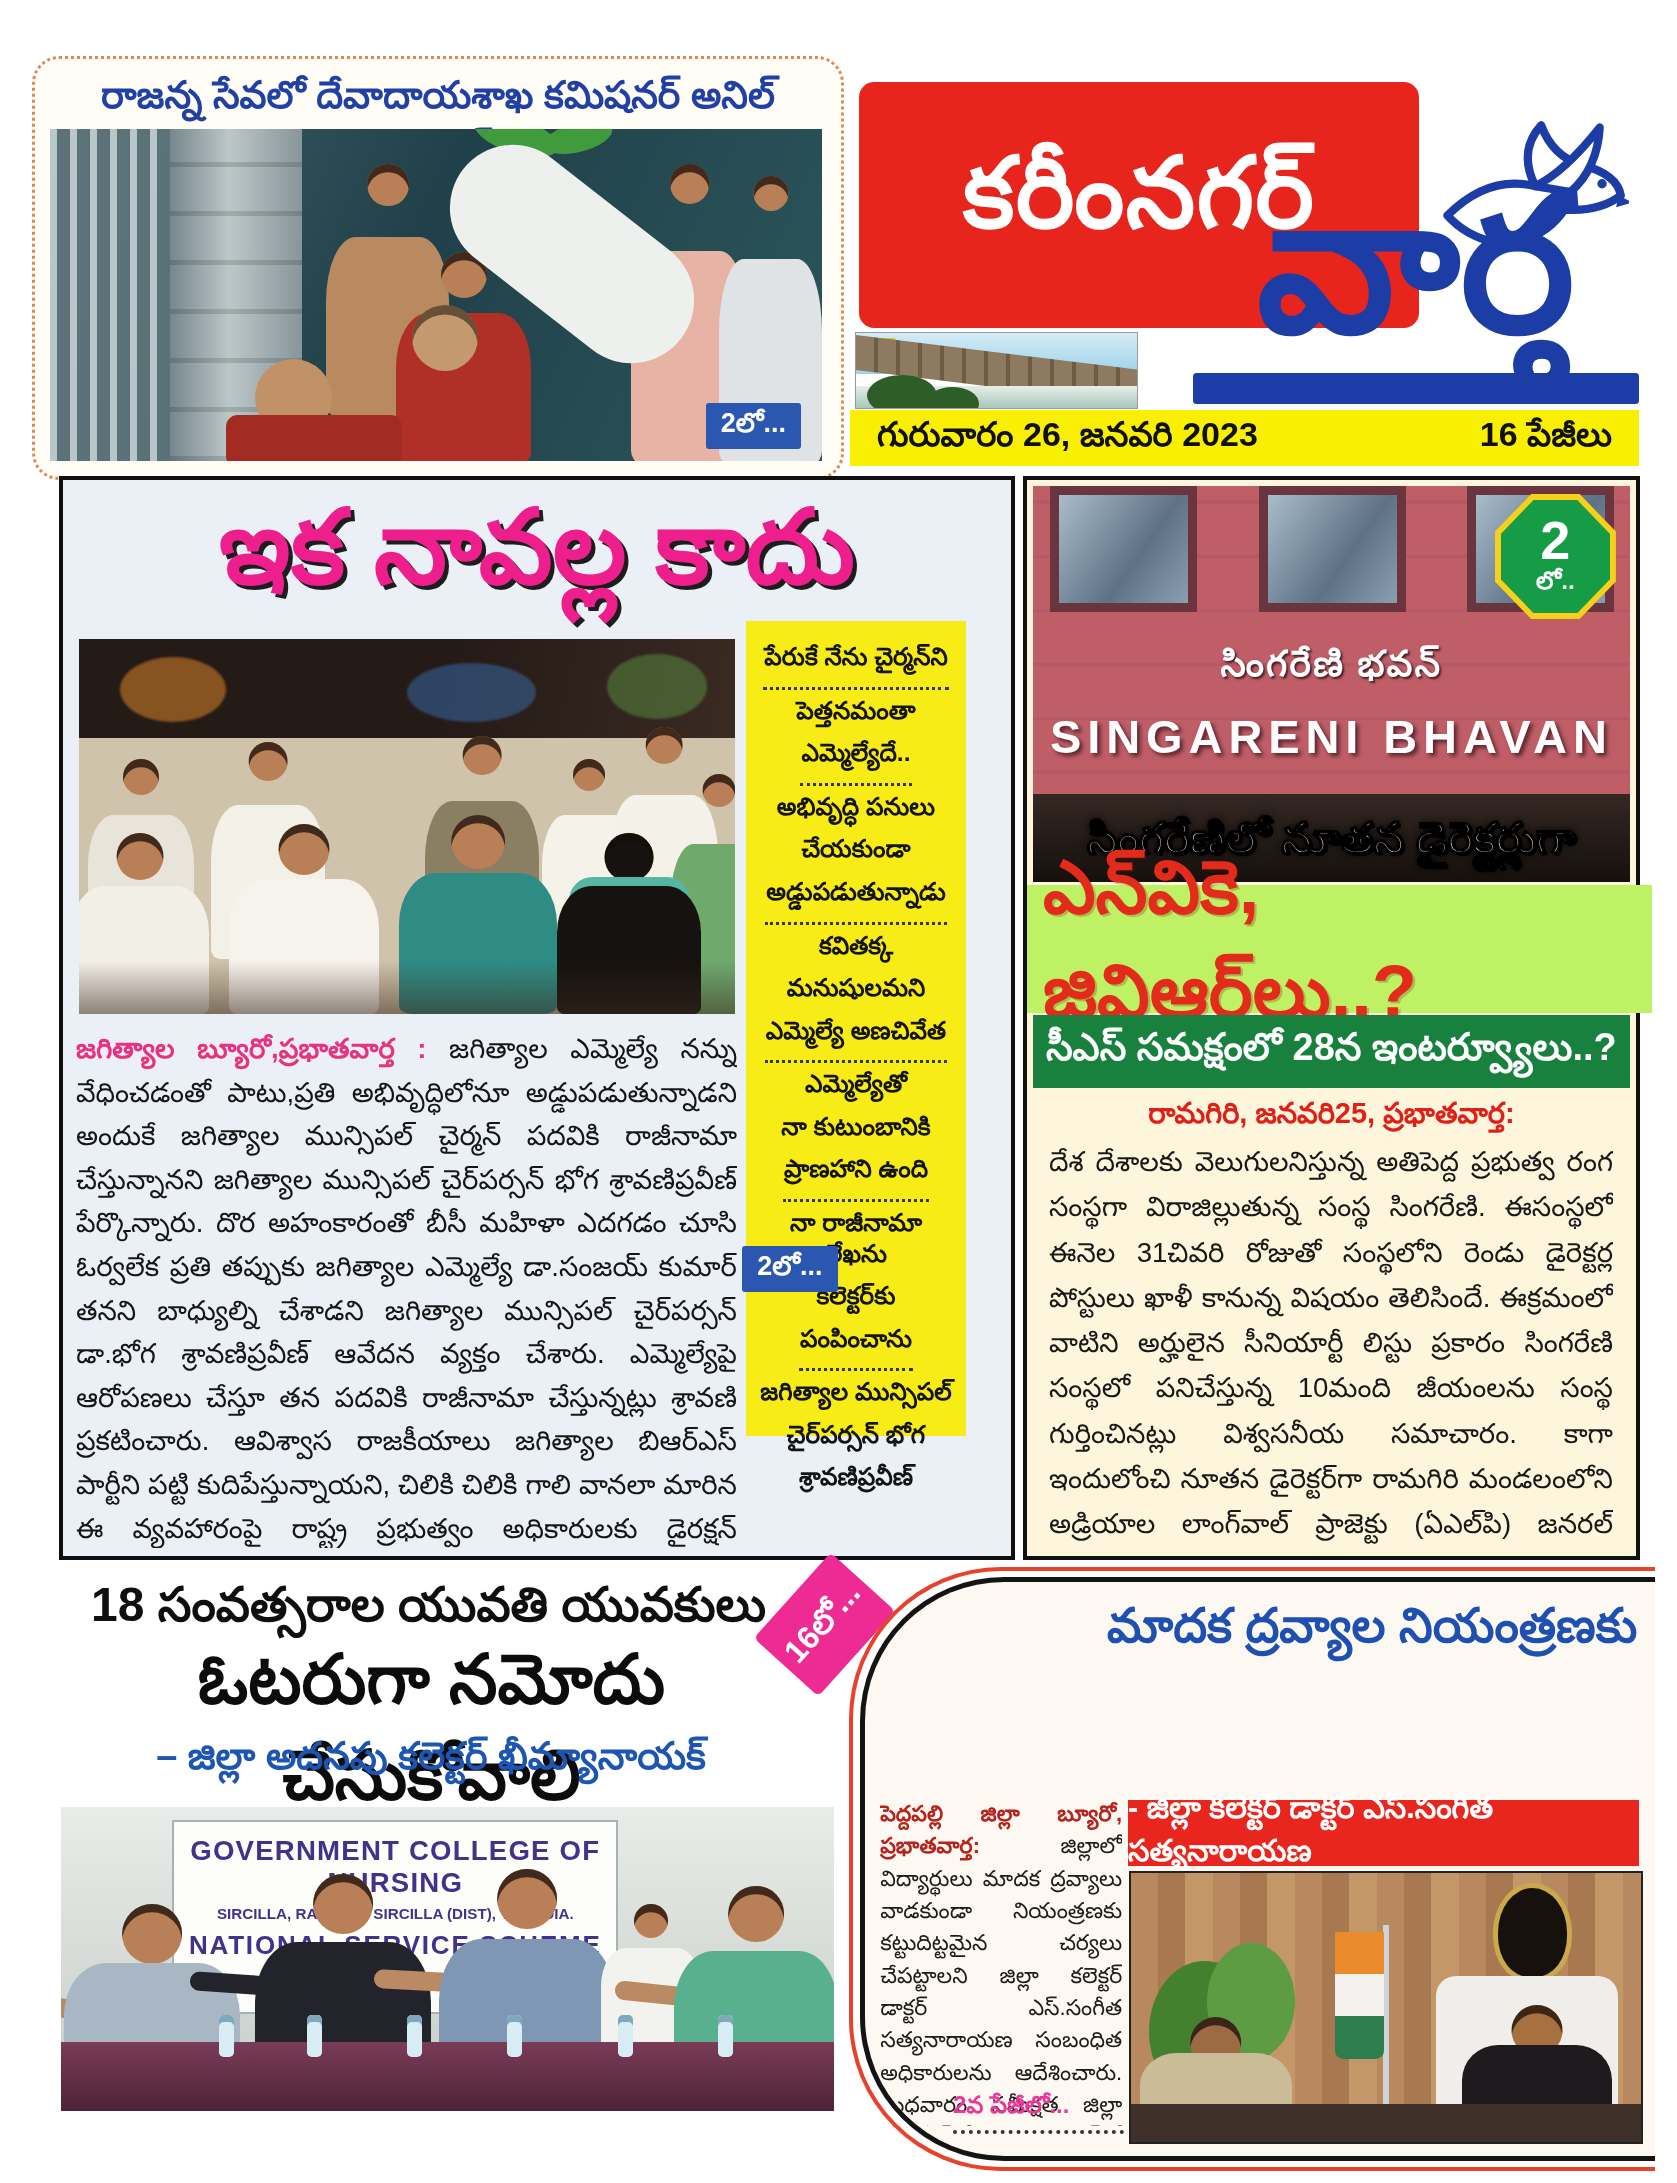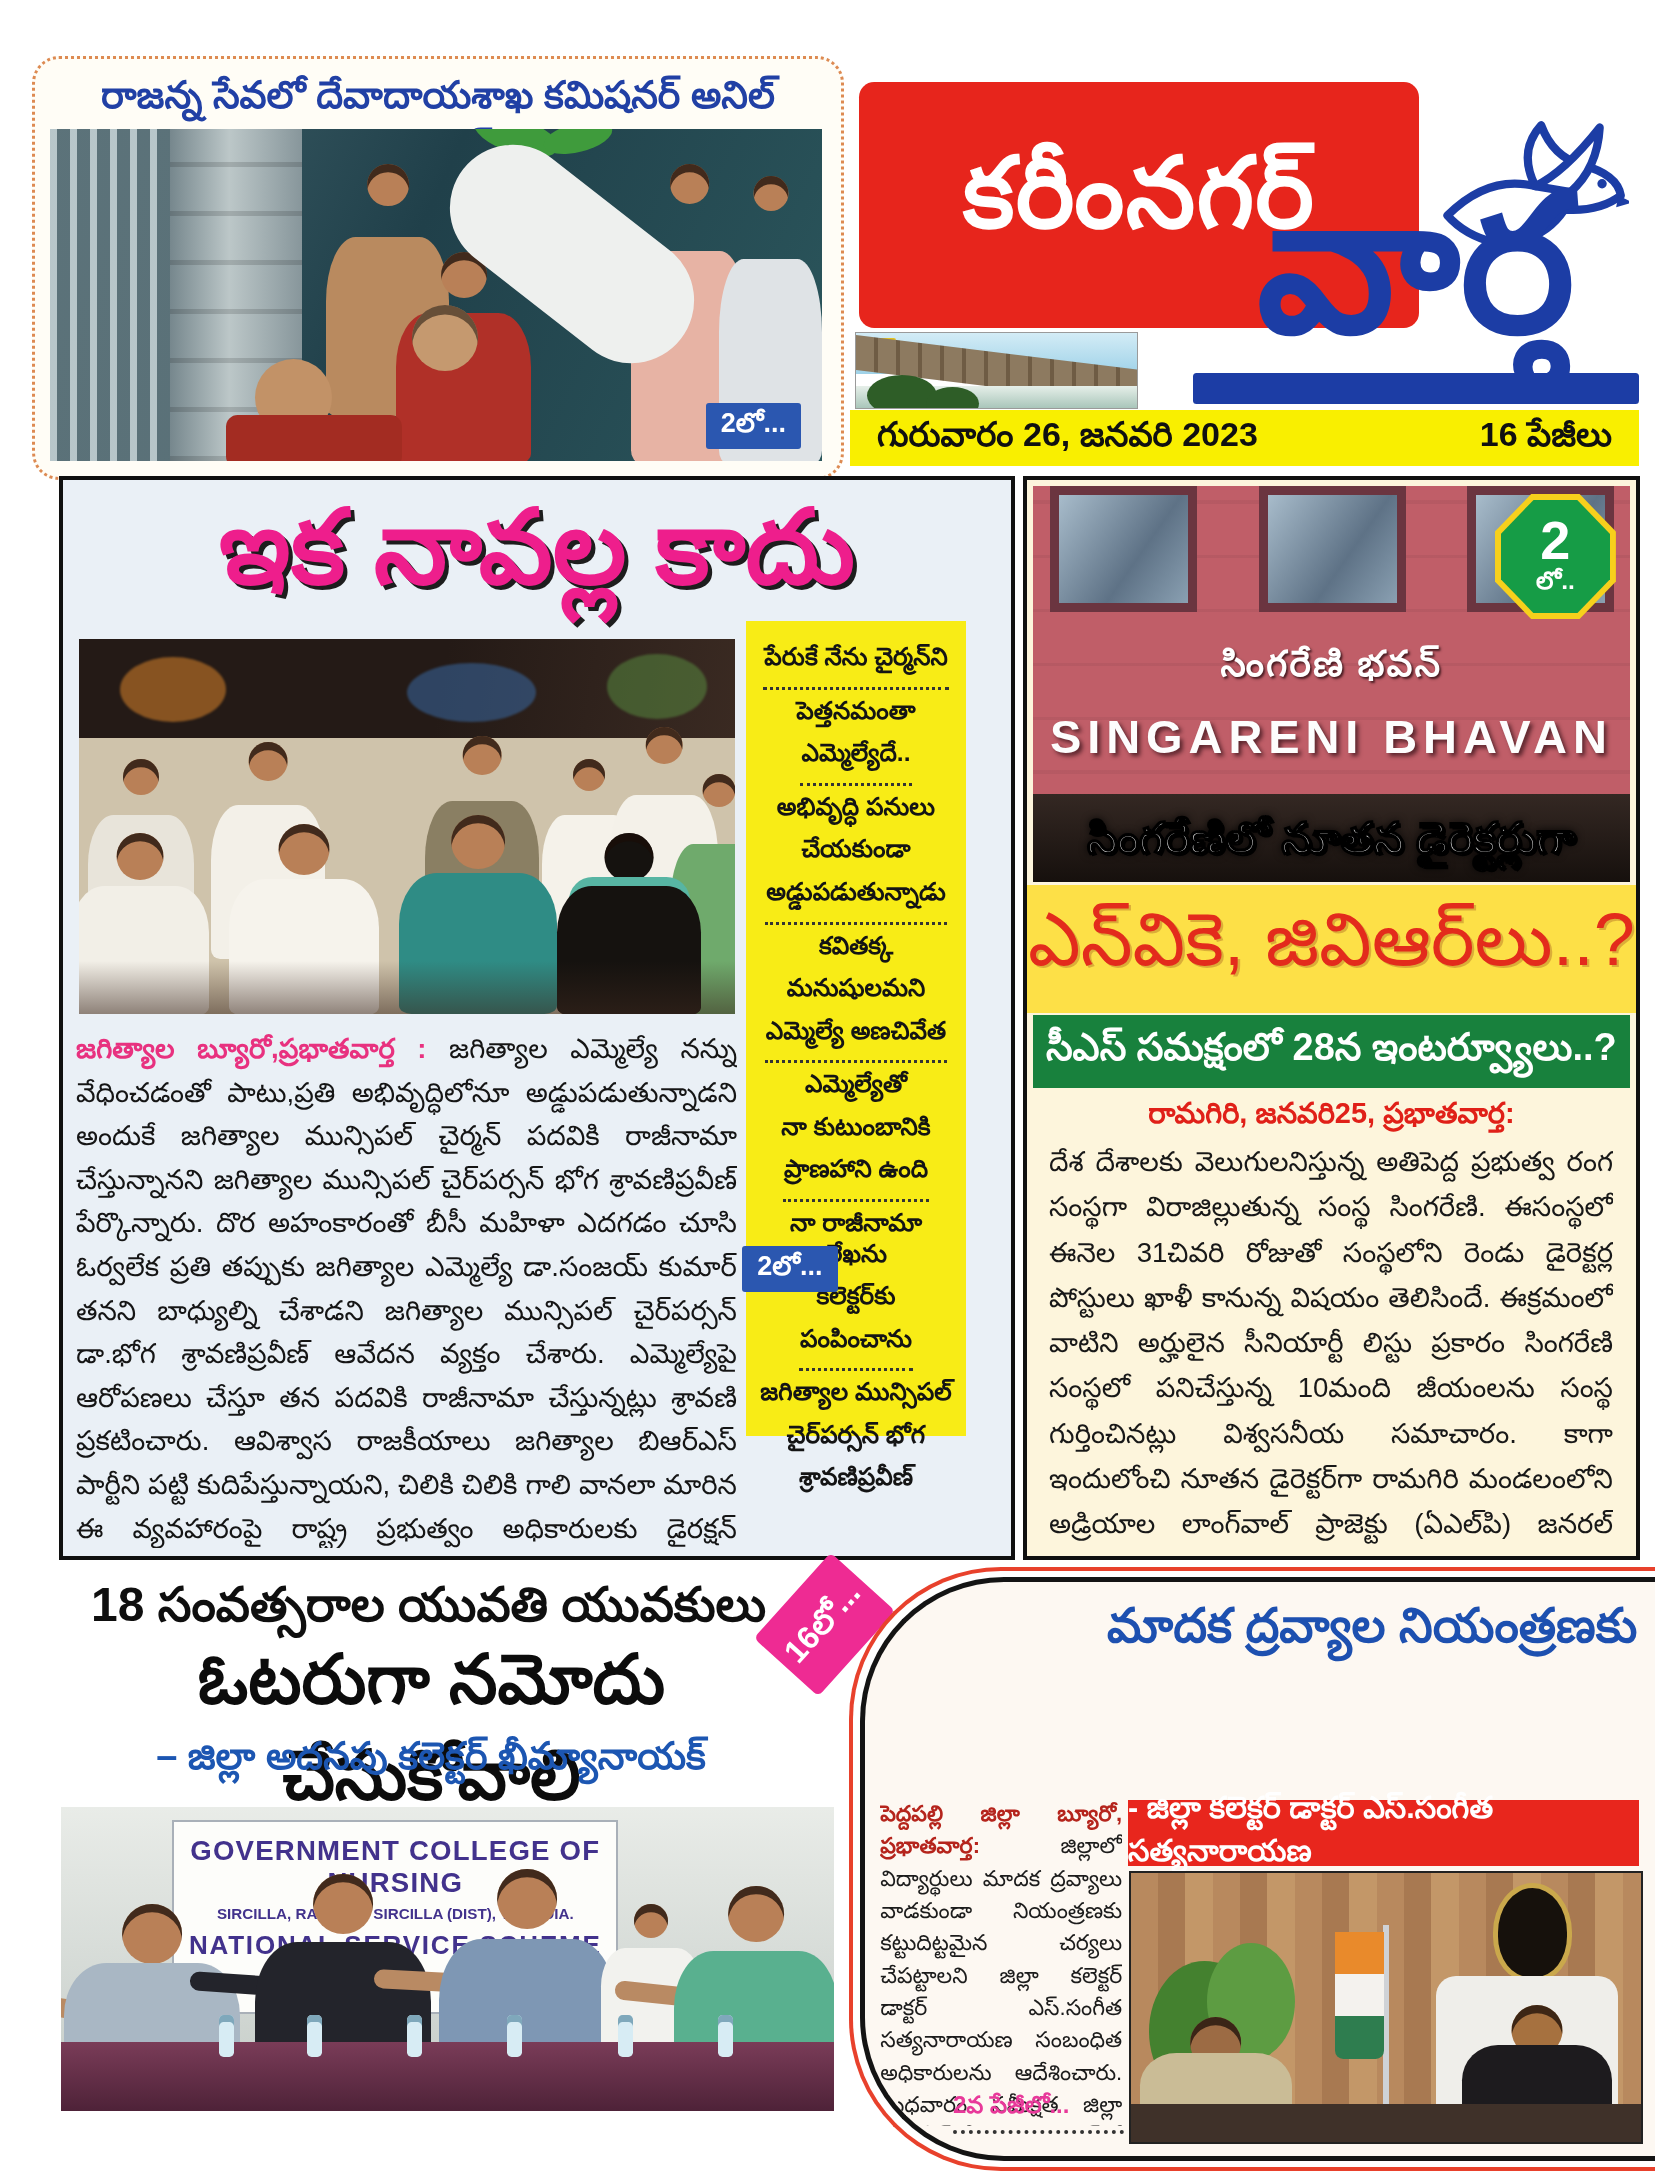--- a/index.html
+++ b/index.html
@@ -89,22 +89,22 @@
   .s-dark{position:absolute;left:0;right:0;bottom:0;height:88px;background:linear-gradient(#342823,#16100d);}
   .s-kicker{position:absolute;left:0;right:0;bottom:8.2px;text-align:center;color:#fff;font-size:43px;font-weight:900;
             -webkit-text-stroke:1.8px #000;text-shadow:0 0 8.2px #000,2.3px 2.3px 0 #000;}
   .octo-out{position:absolute;right:14px;top:8.2px;width:121px;height:125px;background:#f7d01c;
             clip-path:polygon(30% 0,70% 0,100% 30%,100% 70%,70% 100%,30% 100%,0 70%,0 30%);}
   .octo-in{position:absolute;inset:5.9px;background:#169c46;
            clip-path:polygon(30% 0,70% 0,100% 30%,100% 70%,70% 100%,30% 100%,0 70%,0 30%);
            display:flex;flex-direction:column;align-items:center;justify-content:center;color:#fff;}
   .octo-num{font-size:54px;font-weight:900;line-height:1;}
   .octo-suf{font-size:24.6px;font-weight:700;}
-  .sing-yellow{position:absolute;left:0px;top:405px;width:100%;height:128px;background:#fde047;
-               color:#e32b1c;font-size:74px;font-weight:400;text-shadow:2.3px 2.3px 0 rgba(120,20,10,.25);}
+  .sing-yellow{position:absolute;left:0px;top:405px;width:100%;height:128px;background:#bef264;
+               color:#e32b1c;font-size:74px;font-weight:700;text-shadow:2.3px 2.3px 0 rgba(120,20,10,.25);padding-left:16px;}
   .sing-green{position:absolute;left:5.9px;top:535px;width:597px;height:73px;background:#18813d;
               color:#fff;font-size:38px;font-weight:800;}
   .sing-dateline{position:absolute;left:0;right:0;top:617px;text-align:center;color:#e02018;
                  font-size:29px;font-weight:800;}
   .sing-body{position:absolute;left:22px;top:659px;width:564px;height:406px;overflow:hidden;
              font-size:27.6px;line-height:1.64;text-align:justify;color:#181818;font-weight:500;}
 
   
   .voter{position:absolute;left:59px;top:1572px;width:781px;height:592px;}
   .v-kick{position:absolute;top:4.7px;left:17.6px;width:704px;text-align:center;font-size:48px;

